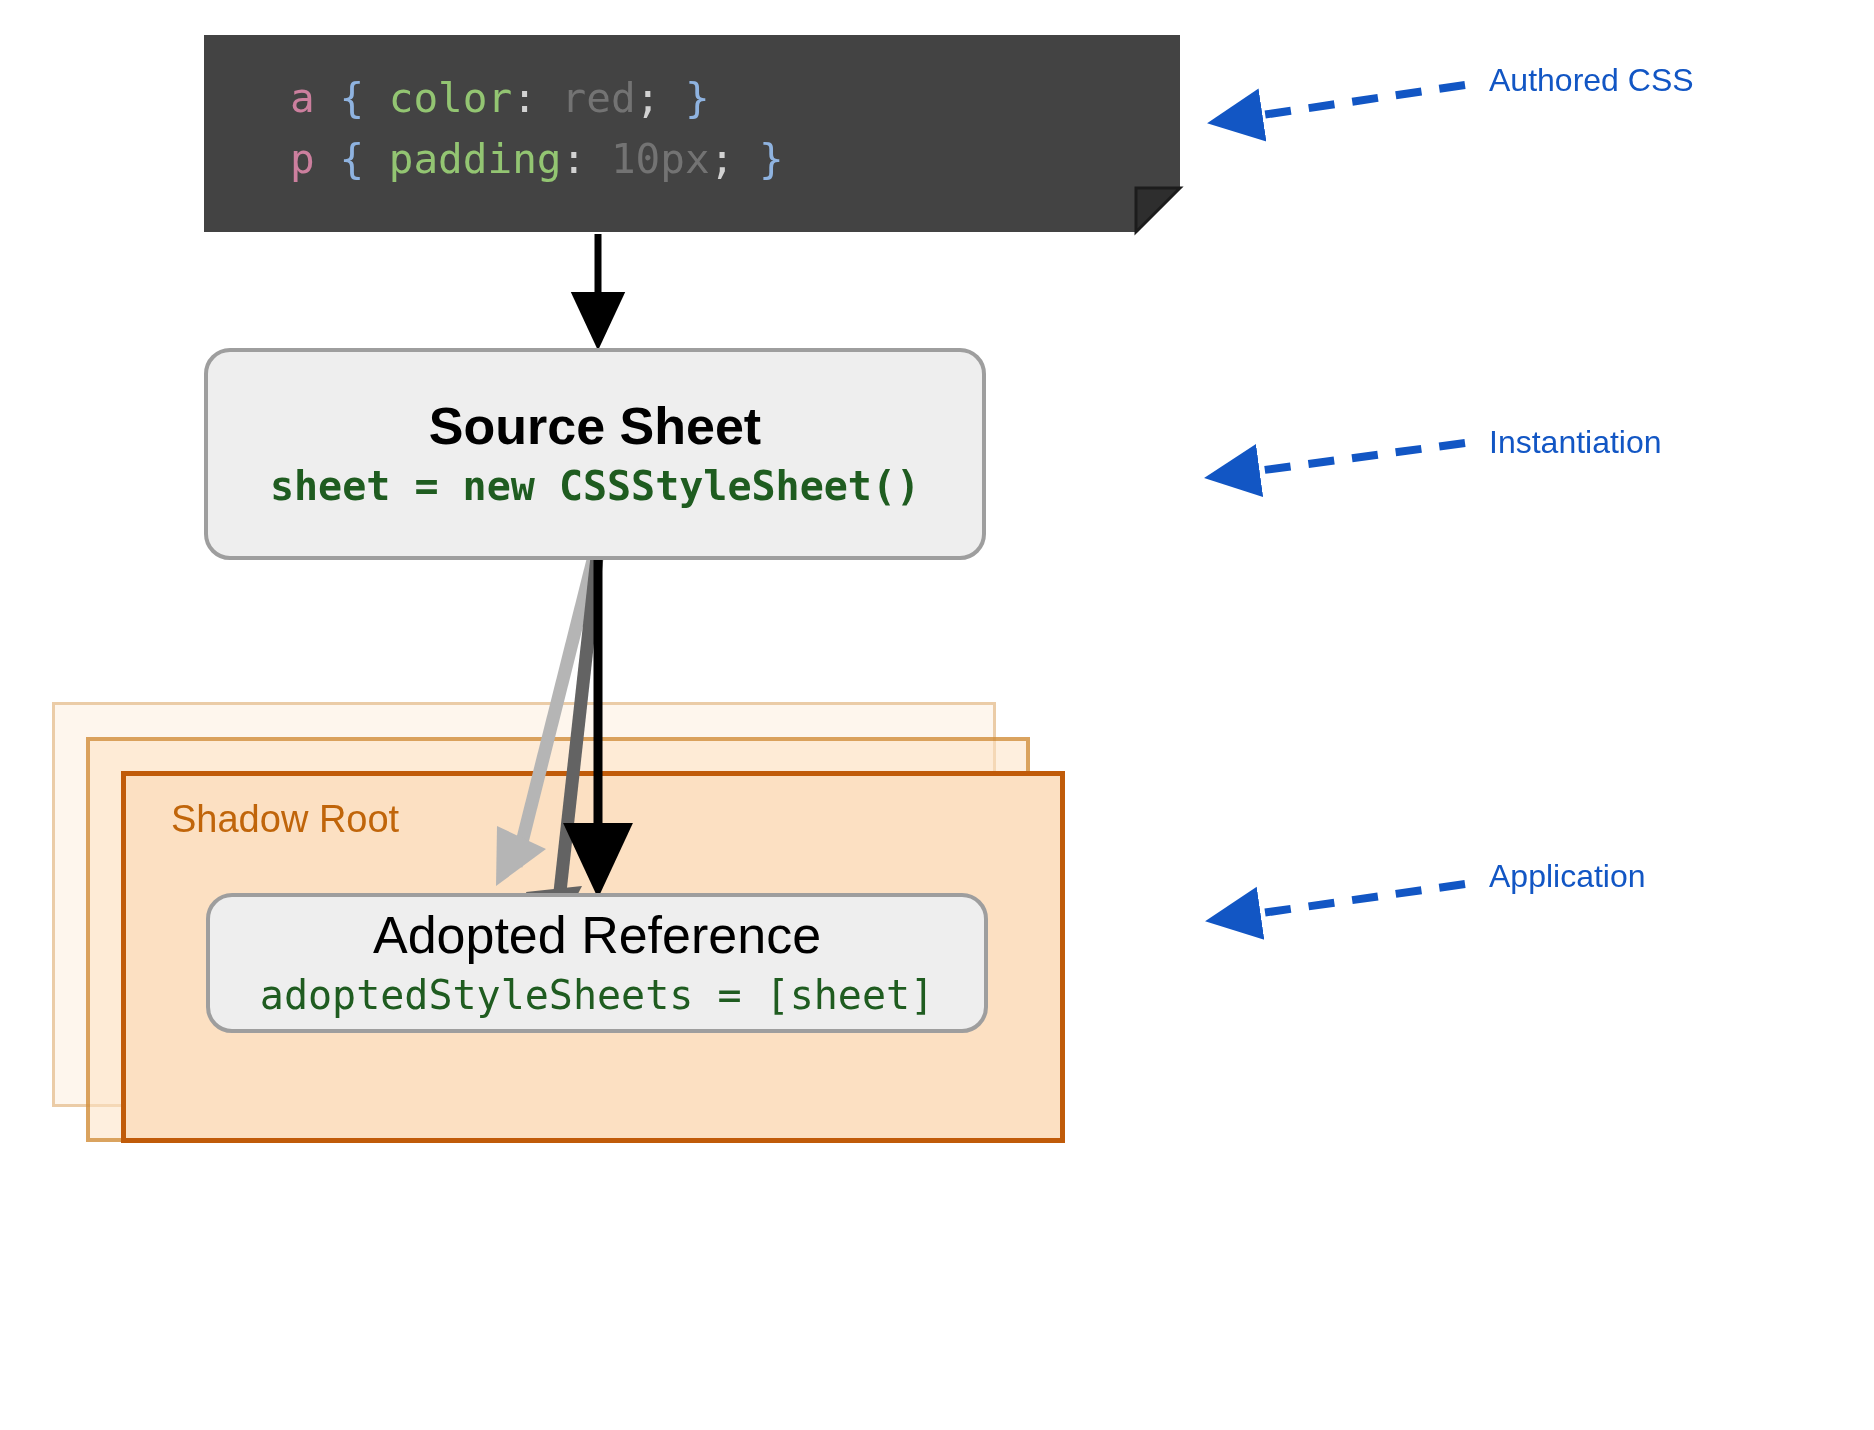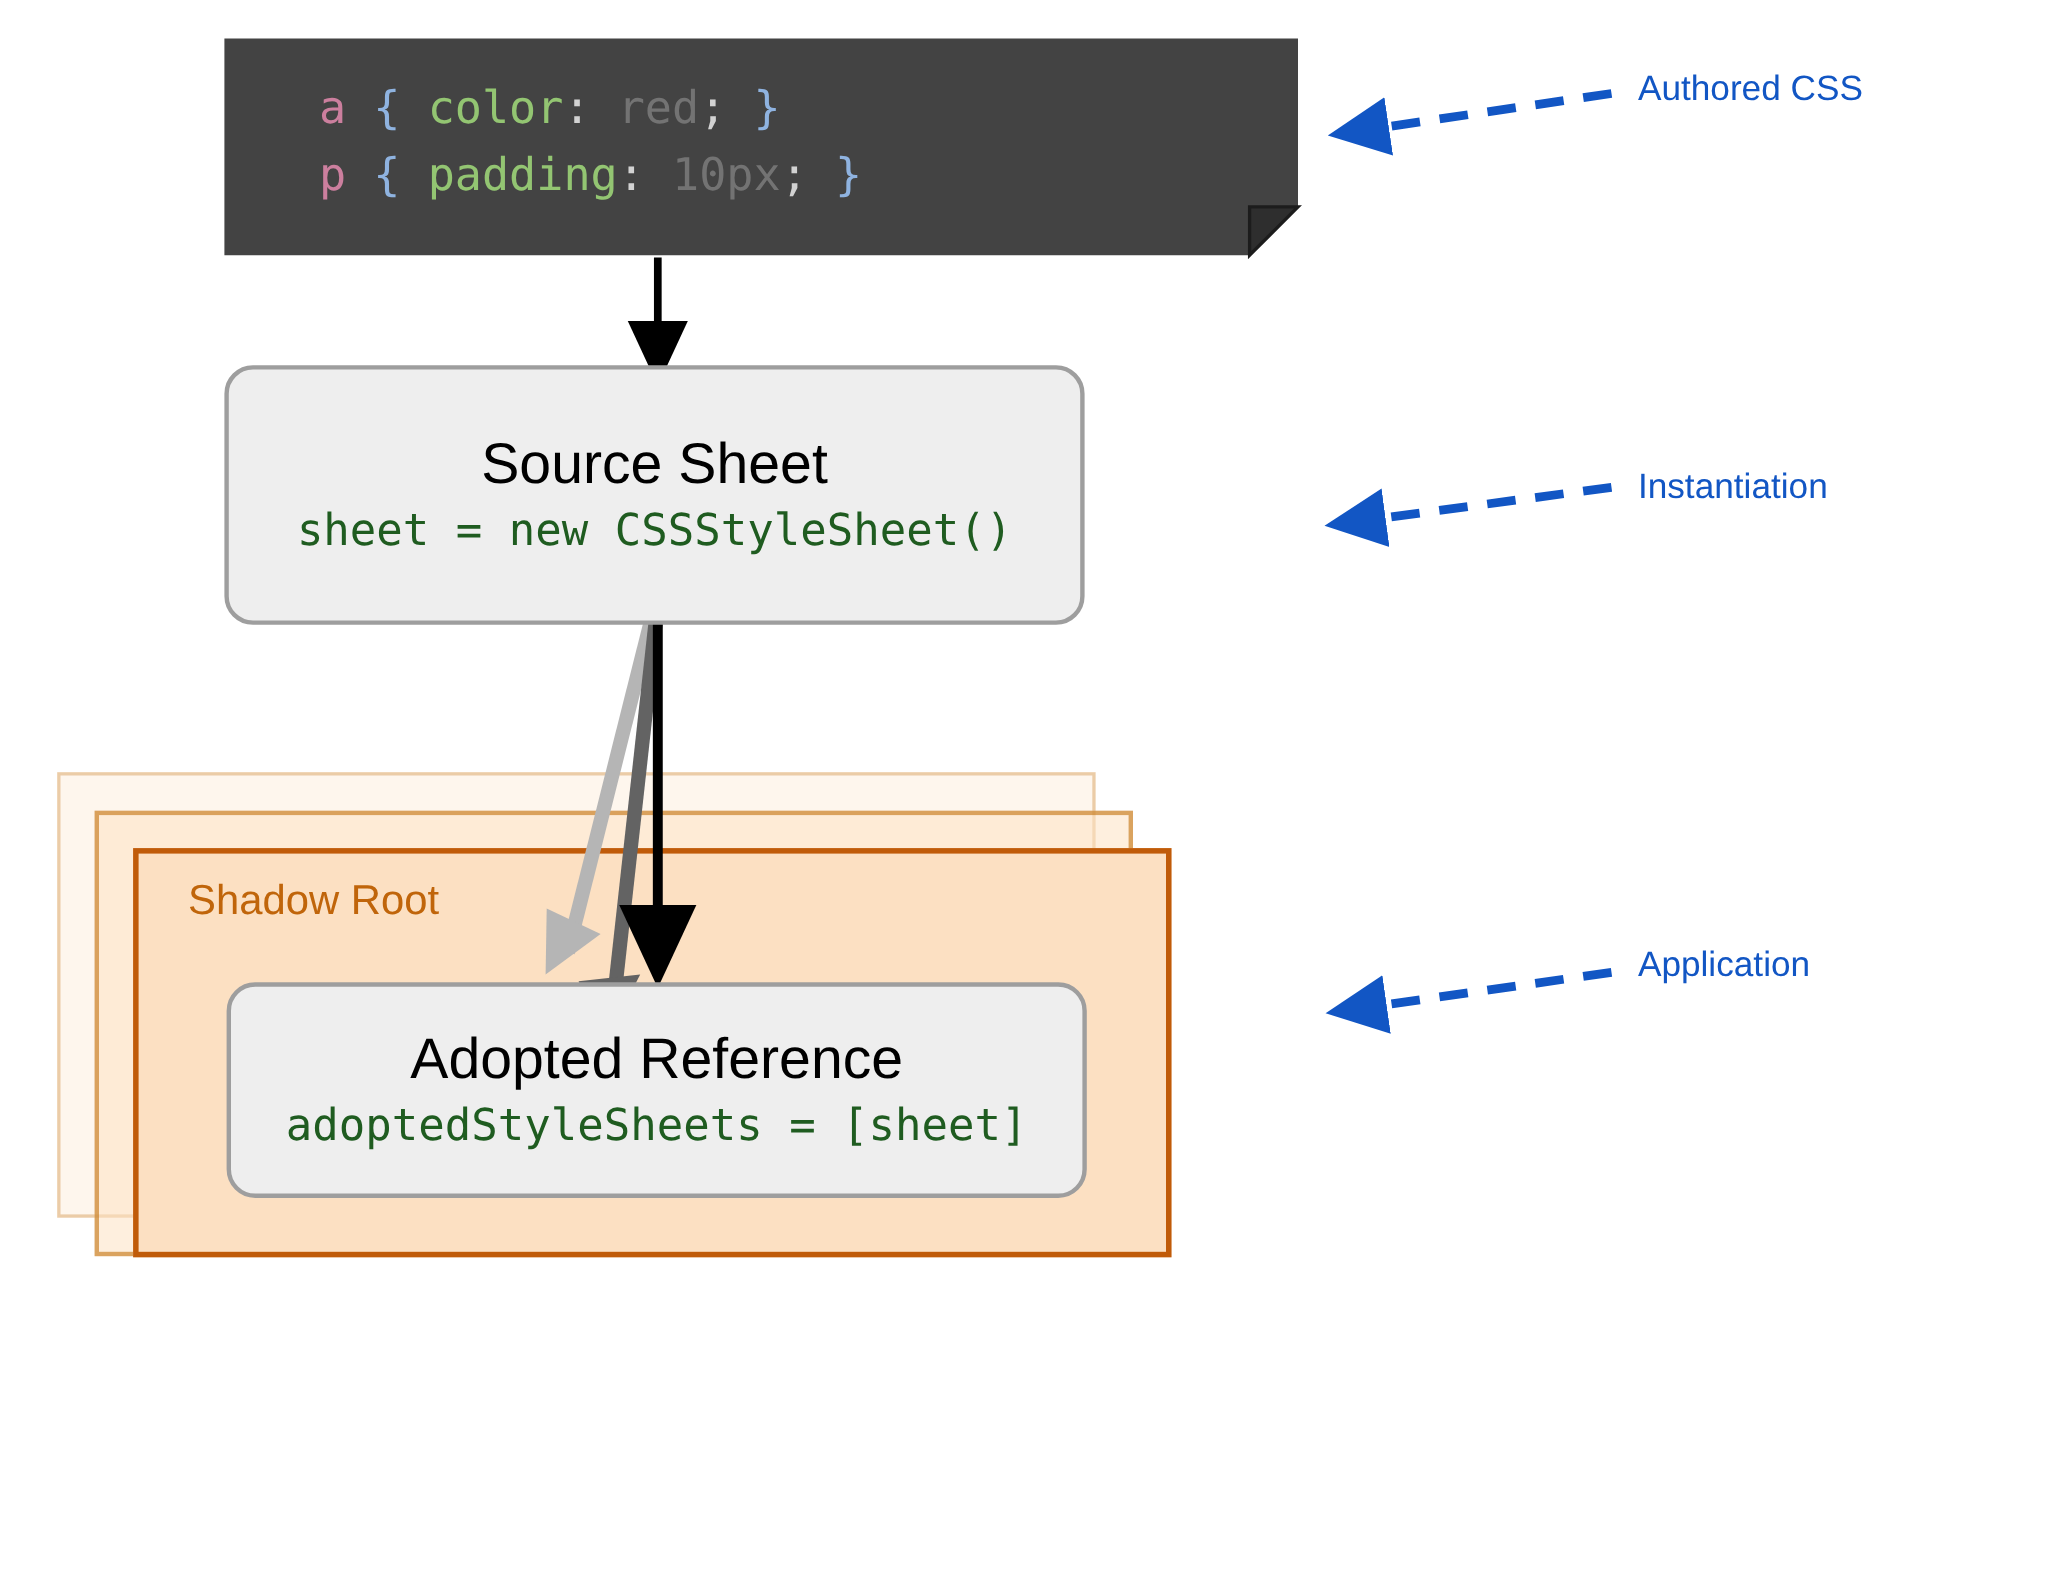--- a/index.html
+++ b/index.html
@@ -71,29 +71,30 @@
     font-size: 40px;
     color: #1f5c20;
     line-height: 1.2;
     margin: 0;
     text-align: center;
     white-space: pre;
   }
 
   #source-sheet-box {
     left: 204px;
-    top: 332px;
+    top: 348px;
     width: 782px;
-    height: 236px;
+    height: 212px;
+    font-weight: bold;
   }
   #adopted-ref-box {
     left: 206px;
     top: 893px;
     width: 782px;
-    height: 196px;
+    height: 140px;
   }
 
   
   .shadow-panel {
     position: absolute;
     box-sizing: border-box;
   }
   #shadow-panel-back {
     left: 52px;
     top: 702px;

